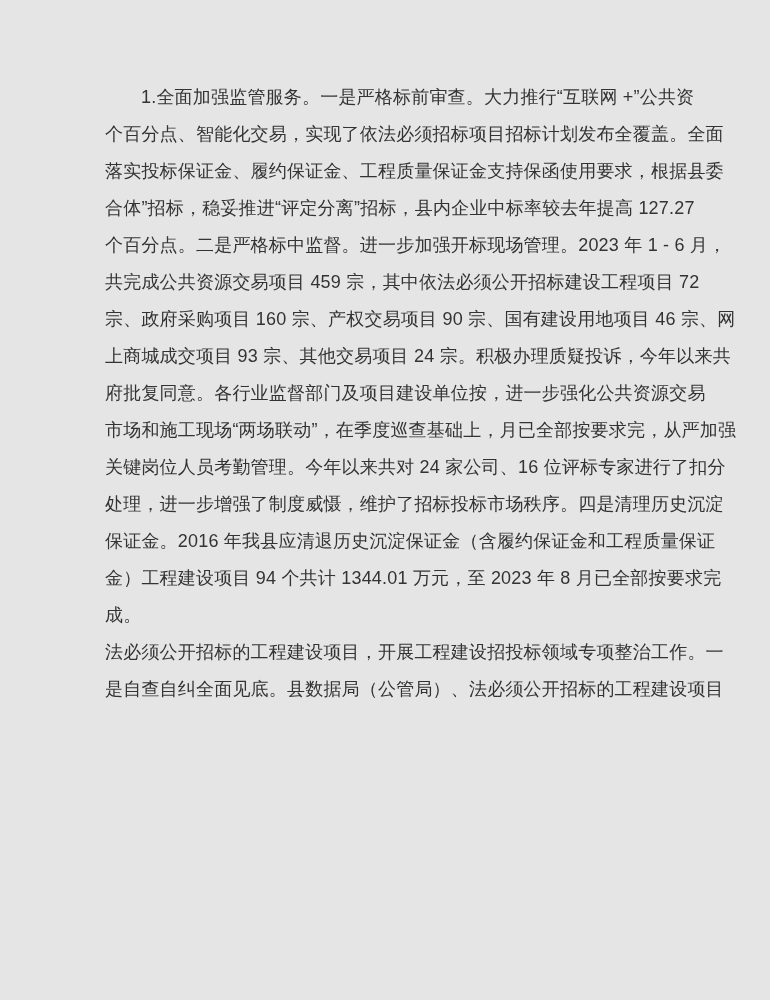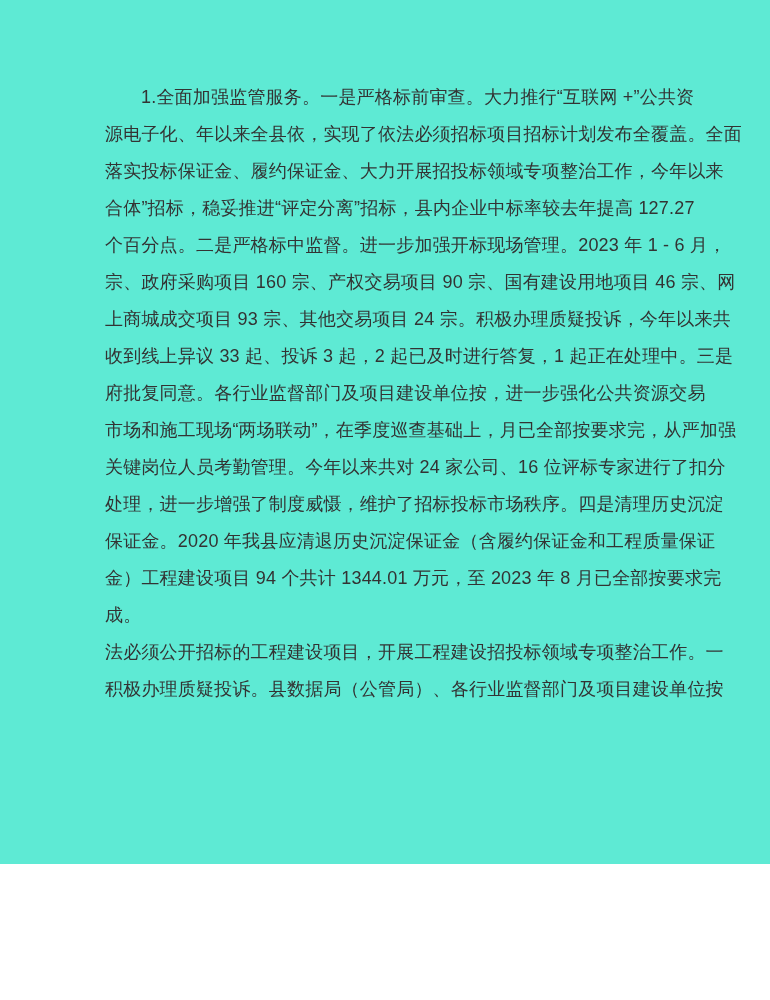--- a/index.html
+++ b/index.html
@@ -9,22 +9,22 @@
   body {
     width: 770px;
     height: 1000px;
     background: #ffffff;
     font-family: "Liberation Sans", "DejaVu Sans", sans-serif;
     overflow: hidden;
   }
   .page {
     position: relative;
     width: 770px;
-    height: 864px;
-    background: #5eead4;
+    height: 1000px;
+    background: #e5e5e5;
   }
   .text-block {
     position: absolute;
     left: 105px;
     top: 79px;
     width: 560px;
     color: #333333;
   }
   .para {
     margin: 0;
@@ -43,35 +43,35 @@
   }
 </style>
 </head>
 <body>
 
 <div class="page">
   <div class="text-block">
 
     <div class="para">
       <div class="line first-line">1.全面加强监管服务。一是严格标前审查。大力推行“互联网 +”公共资</div>
-      <div class="line">源电子化、年以来全县依，实现了依法必须招标项目招标计划发布全覆盖。全面</div>
-      <div class="line">落实投标保证金、履约保证金、大力开展招投标领域专项整治工作，今年以来</div>
+      <div class="line">个百分点、智能化交易，实现了依法必须招标项目招标计划发布全覆盖。全面</div>
+      <div class="line">落实投标保证金、履约保证金、工程质量保证金支持保函使用要求，根据县委</div>
       <div class="line">合体”招标，稳妥推进“评定分离”招标，县内企业中标率较去年提高 127.27</div>
       <div class="line">个百分点。二是严格标中监督。进一步加强开标现场管理。2023 年 1 - 6 月，</div>
+      <div class="line">共完成公共资源交易项目 459 宗，其中依法必须公开招标建设工程项目 72</div>
       <div class="line">宗、政府采购项目 160 宗、产权交易项目 90 宗、国有建设用地项目 46 宗、网</div>
       <div class="line">上商城成交项目 93 宗、其他交易项目 24 宗。积极办理质疑投诉，今年以来共</div>
-      <div class="line">收到线上异议 33 起、投诉 3 起，2 起已及时进行答复，1 起正在处理中。三是</div>
       <div class="line">府批复同意。各行业监督部门及项目建设单位按，进一步强化公共资源交易</div>
       <div class="line">市场和施工现场“两场联动”，在季度巡查基础上，月已全部按要求完，从严加强</div>
       <div class="line">关键岗位人员考勤管理。今年以来共对 24 家公司、16 位评标专家进行了扣分</div>
       <div class="line">处理，进一步增强了制度威慑，维护了招标投标市场秩序。四是清理历史沉淀</div>
-      <div class="line">保证金。2020 年我县应清退历史沉淀保证金（含履约保证金和工程质量保证</div>
+      <div class="line">保证金。2016 年我县应清退历史沉淀保证金（含履约保证金和工程质量保证</div>
       <div class="line">金）工程建设项目 94 个共计 1344.01 万元，至 2023 年 8 月已全部按要求完</div>
       <div class="line">成。</div>
     </div>
 
     <div class="para">
       <div class="line">法必须公开招标的工程建设项目，开展工程建设招投标领域专项整治工作。一</div>
-      <div class="line">积极办理质疑投诉。县数据局（公管局）、各行业监督部门及项目建设单位按</div>
+      <div class="line">是自查自纠全面见底。县数据局（公管局）、法必须公开招标的工程建设项目</div>
     </div>
 
   </div>
 </div>
 
 </body></html>

